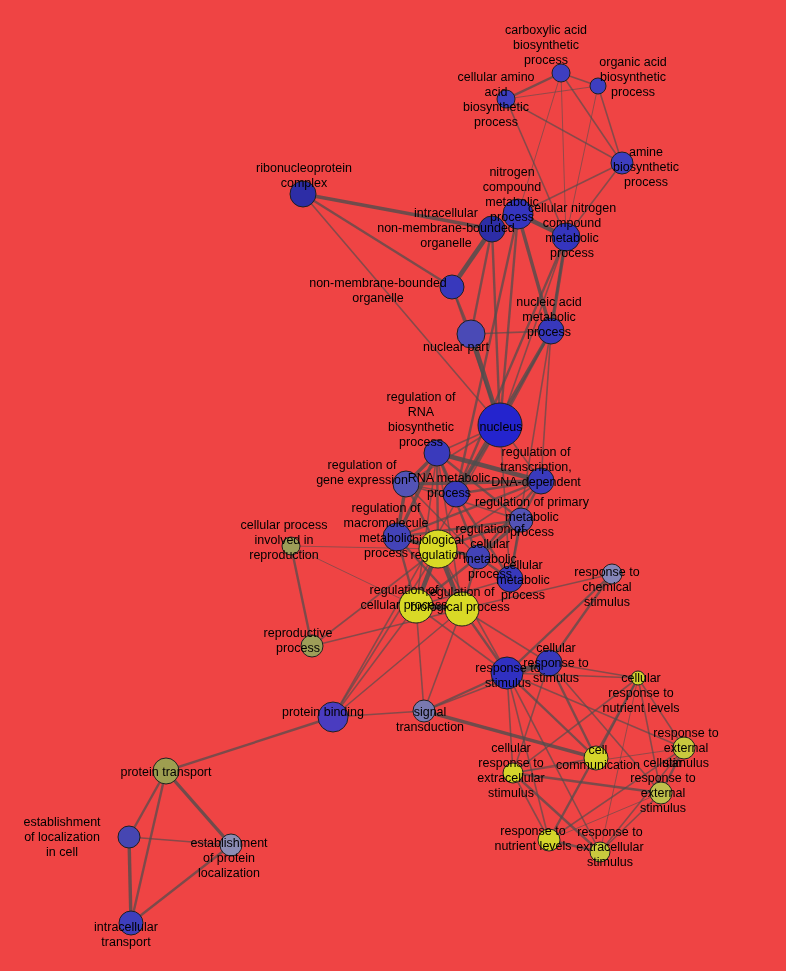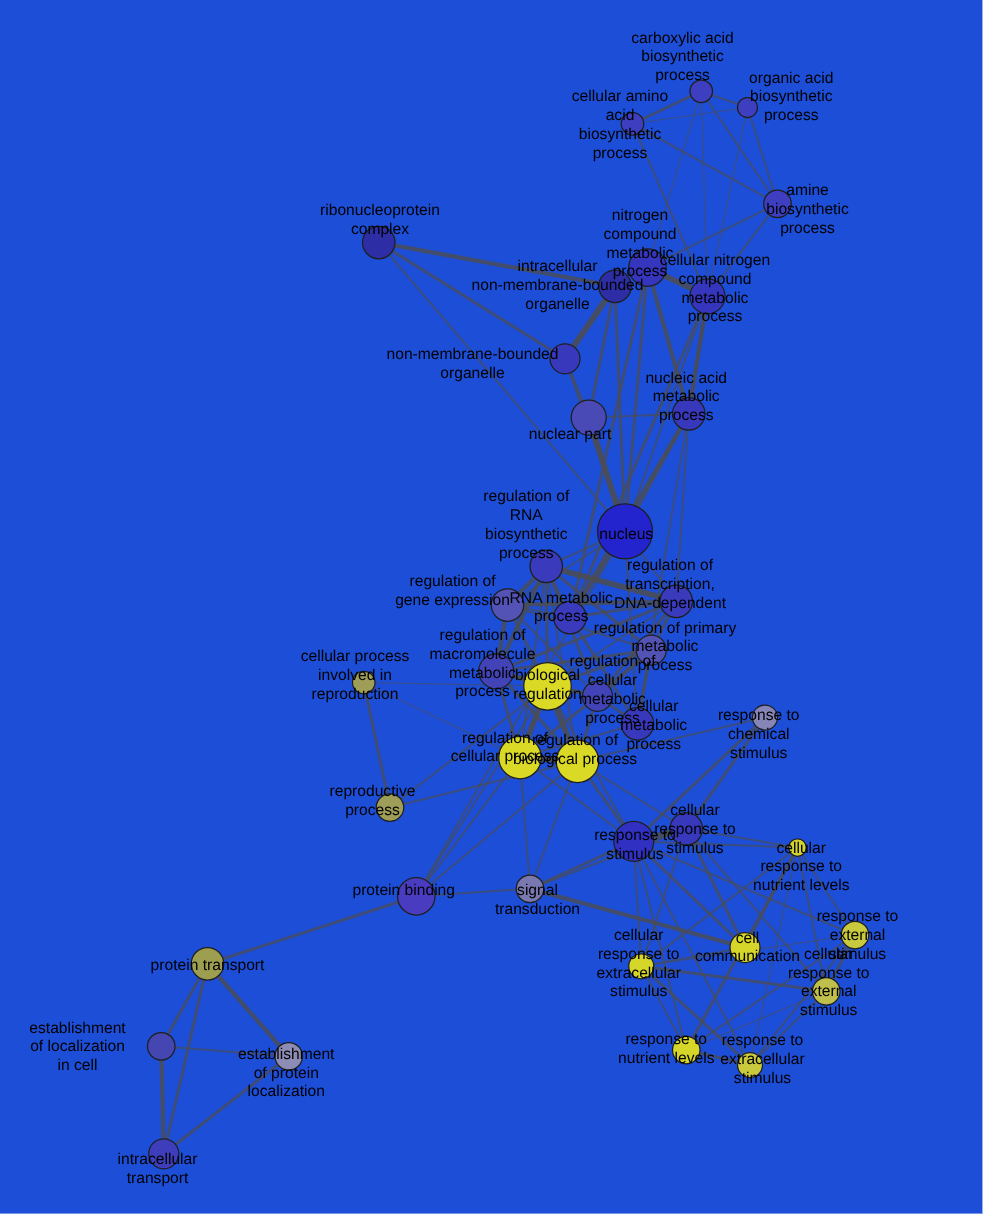--- a/index.html
+++ b/index.html
@@ -1,19 +1,19 @@
 <!DOCTYPE html>
 <html><head>
 <meta charset="utf-8">
 <style>
   html,body{margin:0;padding:0;background:#ffffff;}
   .canvas{
     position:relative;
     width:786px;height:971px;
-    background:#1d4ed8;
+    background:#ef4444;
     overflow:hidden;
     font-family:"Liberation Sans", sans-serif;
   }
   svg{position:absolute;left:0;top:0;}
   svg text{
     font-family:"Liberation Sans", sans-serif;
     font-size:12.5px;
     fill:#000000;
   }
 </style>

